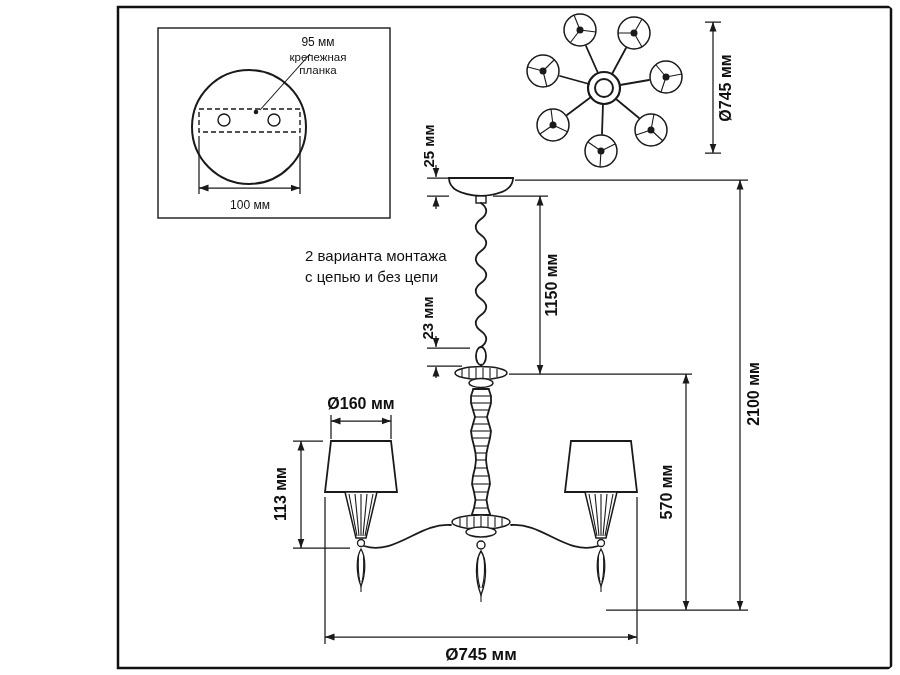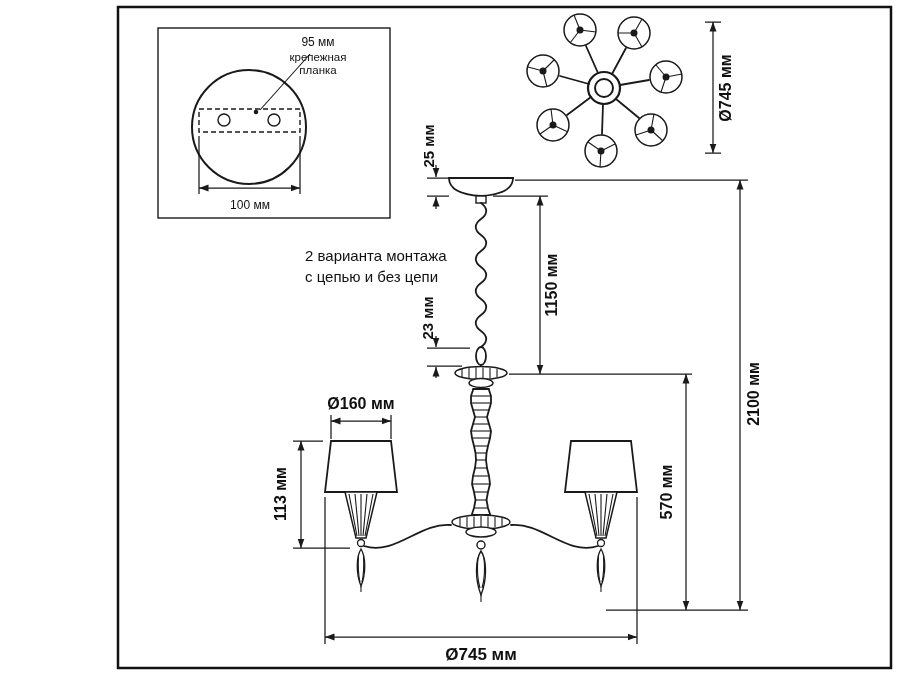--- a/index.html
+++ b/index.html
@@ -1,17 +1,17 @@
 <!DOCTYPE html>
 <html><head>
 <meta charset="utf-8">
 <style>
   html,body { margin:0; padding:0; background:#ffffff; }
   .stage { position:relative; width:900px; height:675px; background:#ffffff; overflow:hidden;
-           font-family:"Liberation Sans","DejaVu Sans",sans-serif; }
+           font-family:"Liberation Sans","DejaVu Sans",sans-serif;border-radius:28px; }
   svg { position:absolute; left:0; top:0; }
   .ln   { stroke:#1a1a1a; fill:none; stroke-width:1.8; stroke-linecap:round; stroke-linejoin:round; }
   .ln2  { stroke:#1a1a1a; fill:none; stroke-width:2.2; stroke-linecap:round; }
   .thin { stroke:#1a1a1a; fill:none; stroke-width:1.1; }
   .dimln{ stroke:#1a1a1a; fill:none; stroke-width:1.25; }
   .fw   { fill:#ffffff; stroke:#1a1a1a; }
   .solid{ fill:#1a1a1a; stroke:none; }
   text.dim    { font-weight:bold; font-size:15px; fill:#101010; }
   text.dimlg  { font-weight:bold; font-size:16px; fill:#101010; }
   text.dimxl  { font-weight:bold; font-size:17px; fill:#101010; }

